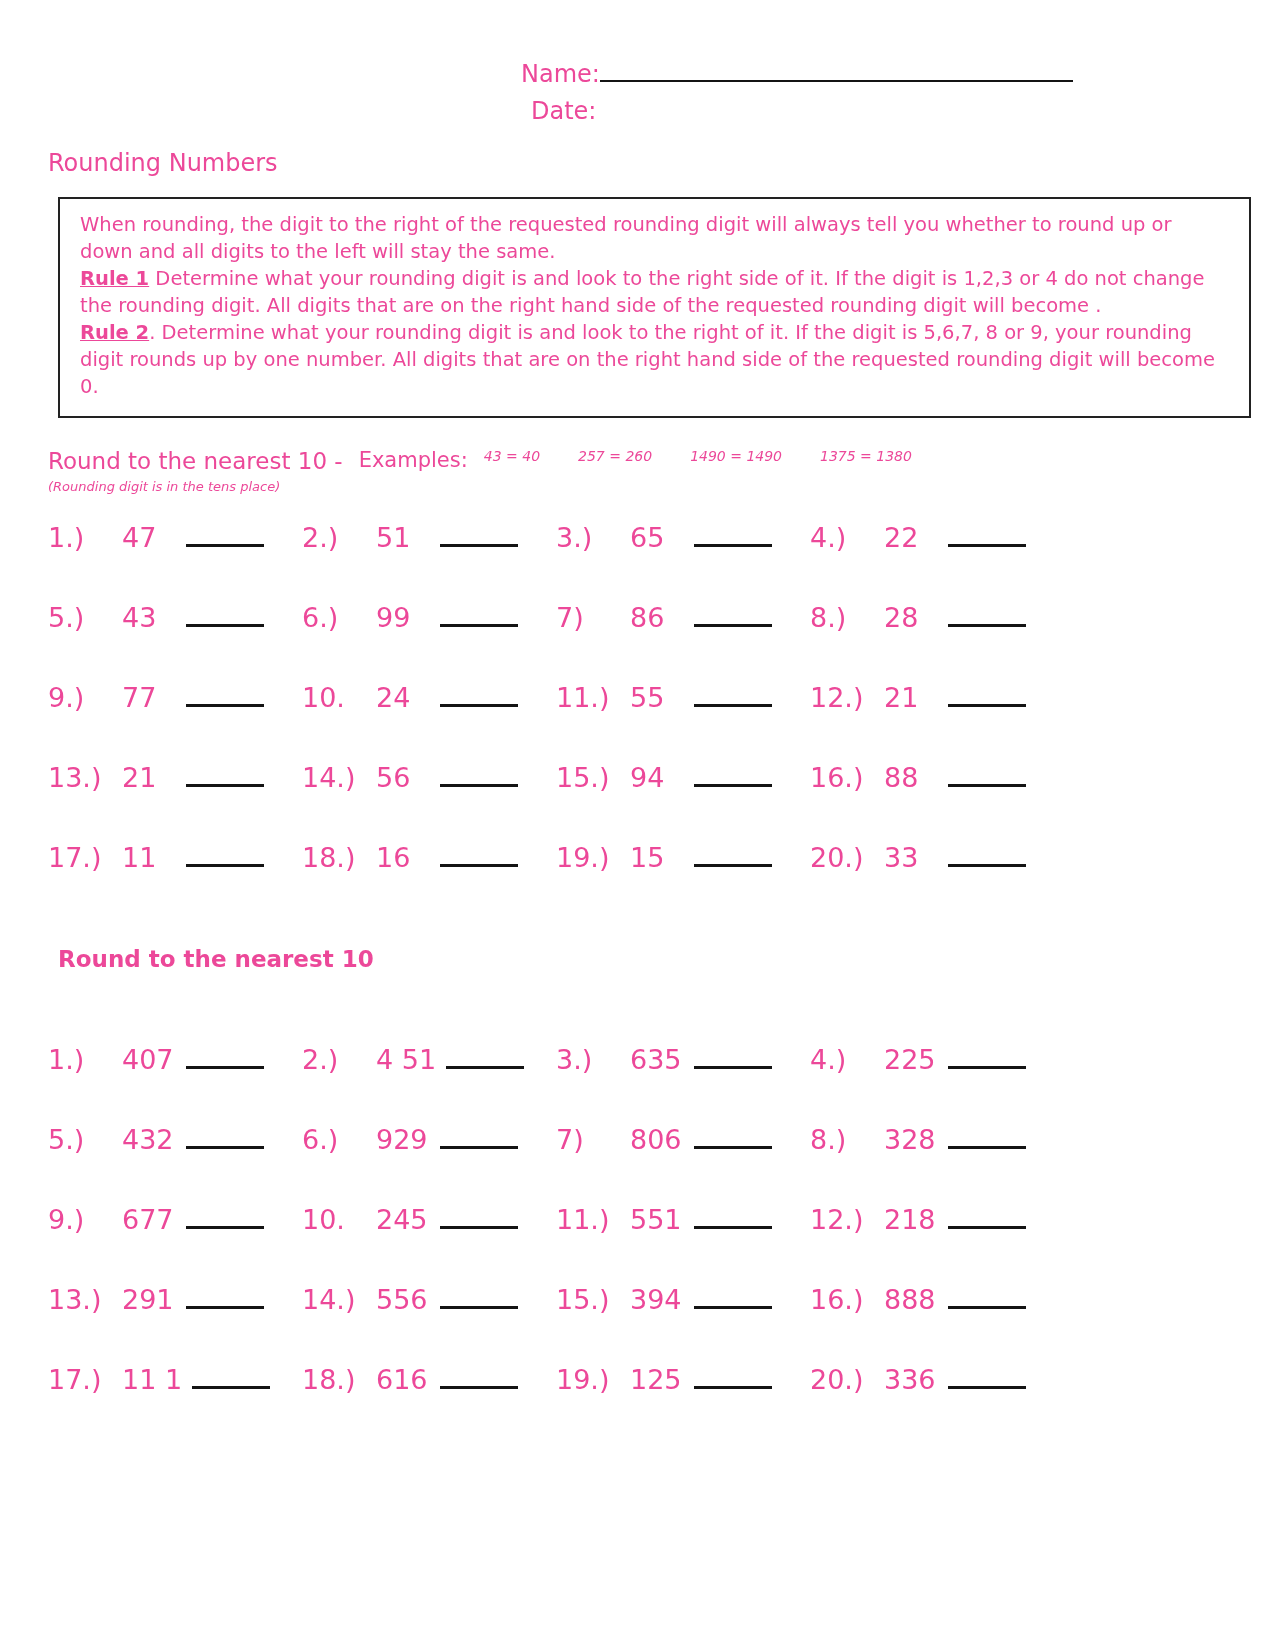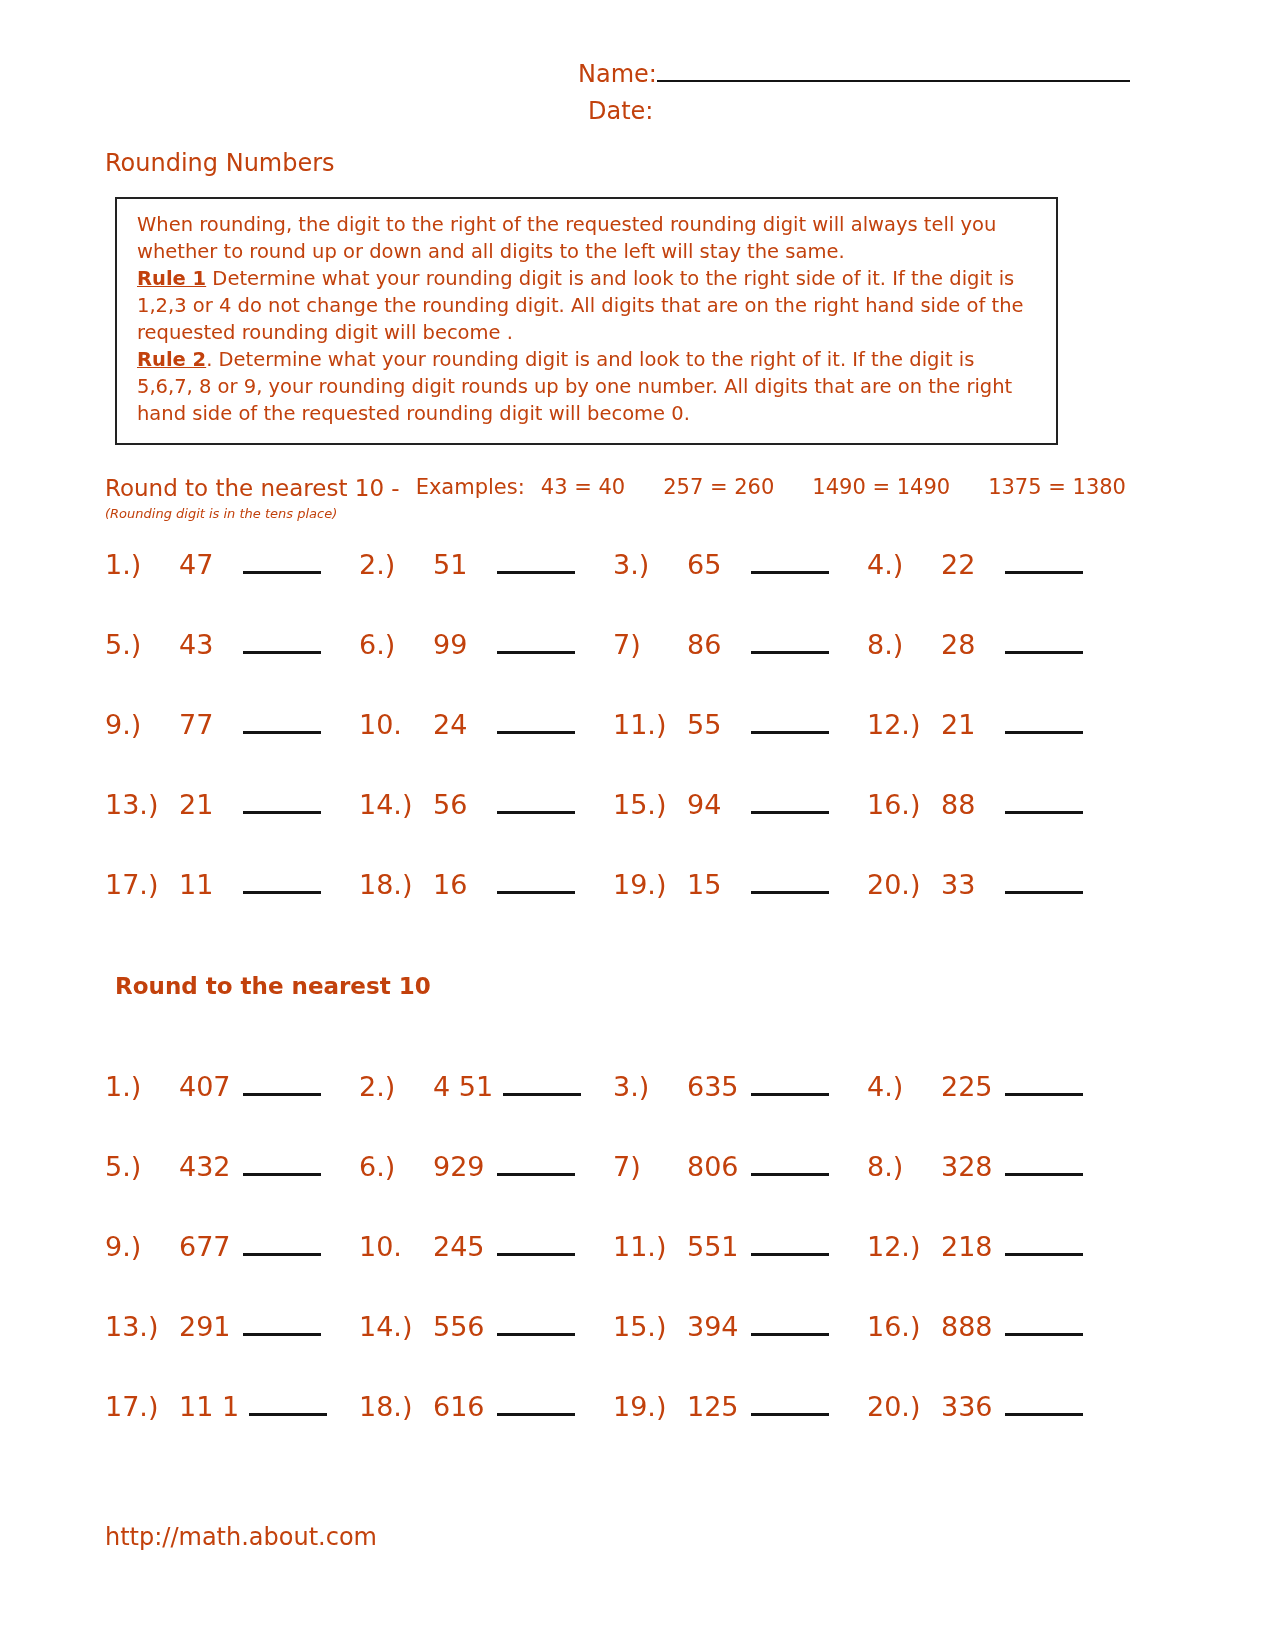--- a/index.html
+++ b/index.html
@@ -1,41 +1,41 @@
 <!DOCTYPE html>
 <html><head>
 <meta charset="utf-8">
 <style>
   html,body { margin:0; padding:0; background:#ffffff; }
   .page {
     width:1275px; height:1650px; box-sizing:border-box;
-    padding:58px 80px 0 105px; position:relative; overflow:hidden;
-    font-family:"DejaVu Sans", sans-serif; color:#c2410c;
+    padding:58px 80px 0 48px; position:relative; overflow:hidden;
+    font-family:"DejaVu Sans", sans-serif; color:#ec4899;
   }
   
   .id-block { width:552px; margin-left:473px; }
   .id-row { display:flex; align-items:baseline; font-size:24px; line-height:1.3; }
   .id-row + .id-row { margin-top:6px;flex-direction:column; }
   .fill-line { flex:1; height:22px; border-bottom:2px solid #141414; margin-bottom:-6px; }
   .id-row.date .fill-line { margin-left:10px; }
 
   .title { font-size:24px; margin-top:26px; }
 
   .rules-box {
-    margin-top:20px; margin-left:10px; width:943px; box-sizing:border-box;
+    margin-top:20px; margin-left:10px; width:1193px; box-sizing:border-box;
     border:2px solid #222; padding:13px 20px 15px 20px;
     font-size:19.5px; line-height:1.38;
   }
   .rules-box p { margin:0; }
   .rule-label { font-weight:bold; text-decoration:underline; }
 
   .sec1-head { margin-top:30px; display:flex; align-items:flex-start; }
   .sec-heading { font-size:23px; }
   .examples-label { font-size:21px; margin-left:16px; }
-  .example { font-size:21px; margin-left:38px; }
+  .example { font-size:14px; margin-left:38px;font-style:italic; }
   .example.first { margin-left:16px; }
   .note { font-style:italic; font-size:13px; margin-top:5px; }
 
   .grid { margin-top:28px; }
   .grid2 { margin-top:72px; }
   .prow { display:flex; height:80px; }
   .cell { width:254px; display:flex; align-items:baseline; font-size:27px; }
   .plabel { min-width:62px; }
   .pvalue { min-width:54px;margin-left:12px; }
   .blank { width:78px; height:20px; border-bottom:3px solid #141414; margin-left:10px; margin-bottom:-7px; }
@@ -299,15 +299,14 @@
           <span class="blank"></span>
         </div>
       <div class="cell">
           <span class="plabel">20.)</span>
           <span class="pvalue">336</span>
           <span class="blank"></span>
         </div>
     </div>
   </div>
 
-  <div class="footer">http://math.about.com</div>
 
 </div>
 
 </body></html>

